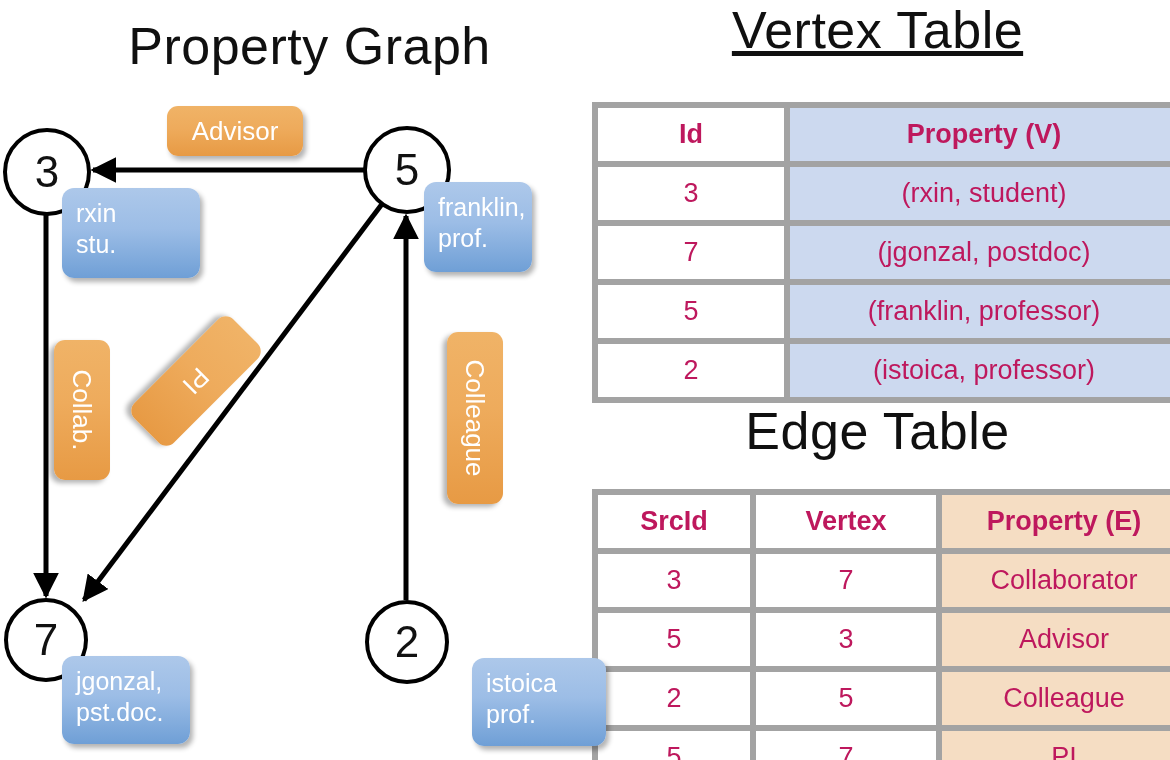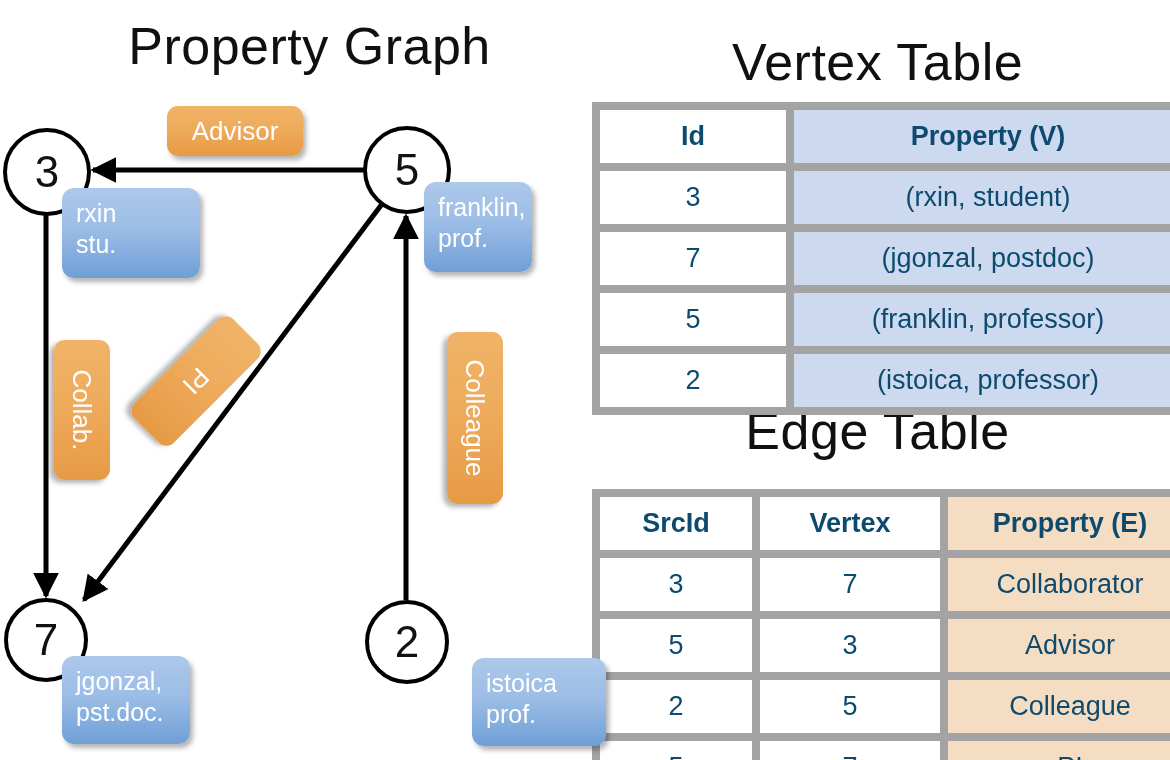--- a/index.html
+++ b/index.html
@@ -22,21 +22,21 @@
     font-family: "Liberation Sans", sans-serif;
     font-weight: 300;
     font-size: 52px;
     letter-spacing: 0.5px;
     color: #101010;
     text-align: center;
     white-space: nowrap;
     line-height: 1;
   }
   #title-property-graph { left: 0;   top: 20px;  width: 585px; margin-left: 17px; }
-  #title-vertex-table   { left: 585px; top: 36px;  width: 585px; }
+  #title-vertex-table   { left: 585px; top: 4px;  width: 585px; text-decoration: underline; }
   #title-edge-table     { left: 585px; top: 405px; width: 585px; }
 
   
   #graph-panel {
     position: absolute;
     left: 0; top: 0;
     width: 585px; height: 760px;
   }
   #graph-svg {
     position: absolute;
@@ -100,25 +100,25 @@
   .rot-45 { transform: rotate(135deg); }
 
   
   .data-table {
     position: absolute;
     border-collapse: collapse;
     font-family: "Liberation Sans", sans-serif;
     table-layout: fixed;
   }
   .data-table td, .data-table th {
-    border: 8px solid #a3a3a3;
+    border: 6px solid #a3a3a3;
     text-align: center;
     font-weight: 300;
     font-size: 27px;
-    color: #0c4a6e;
+    color: #be185d;
     padding: 0;
     height: 53px;
     background: #ffffff;
   }
   .data-table th {
     font-weight: bold;
     font-size: 27px;
   }
   .vtbl-prop { background: #ccd9ef !important; }
   .etbl-prop { background: #f5ddc3 !important; }

